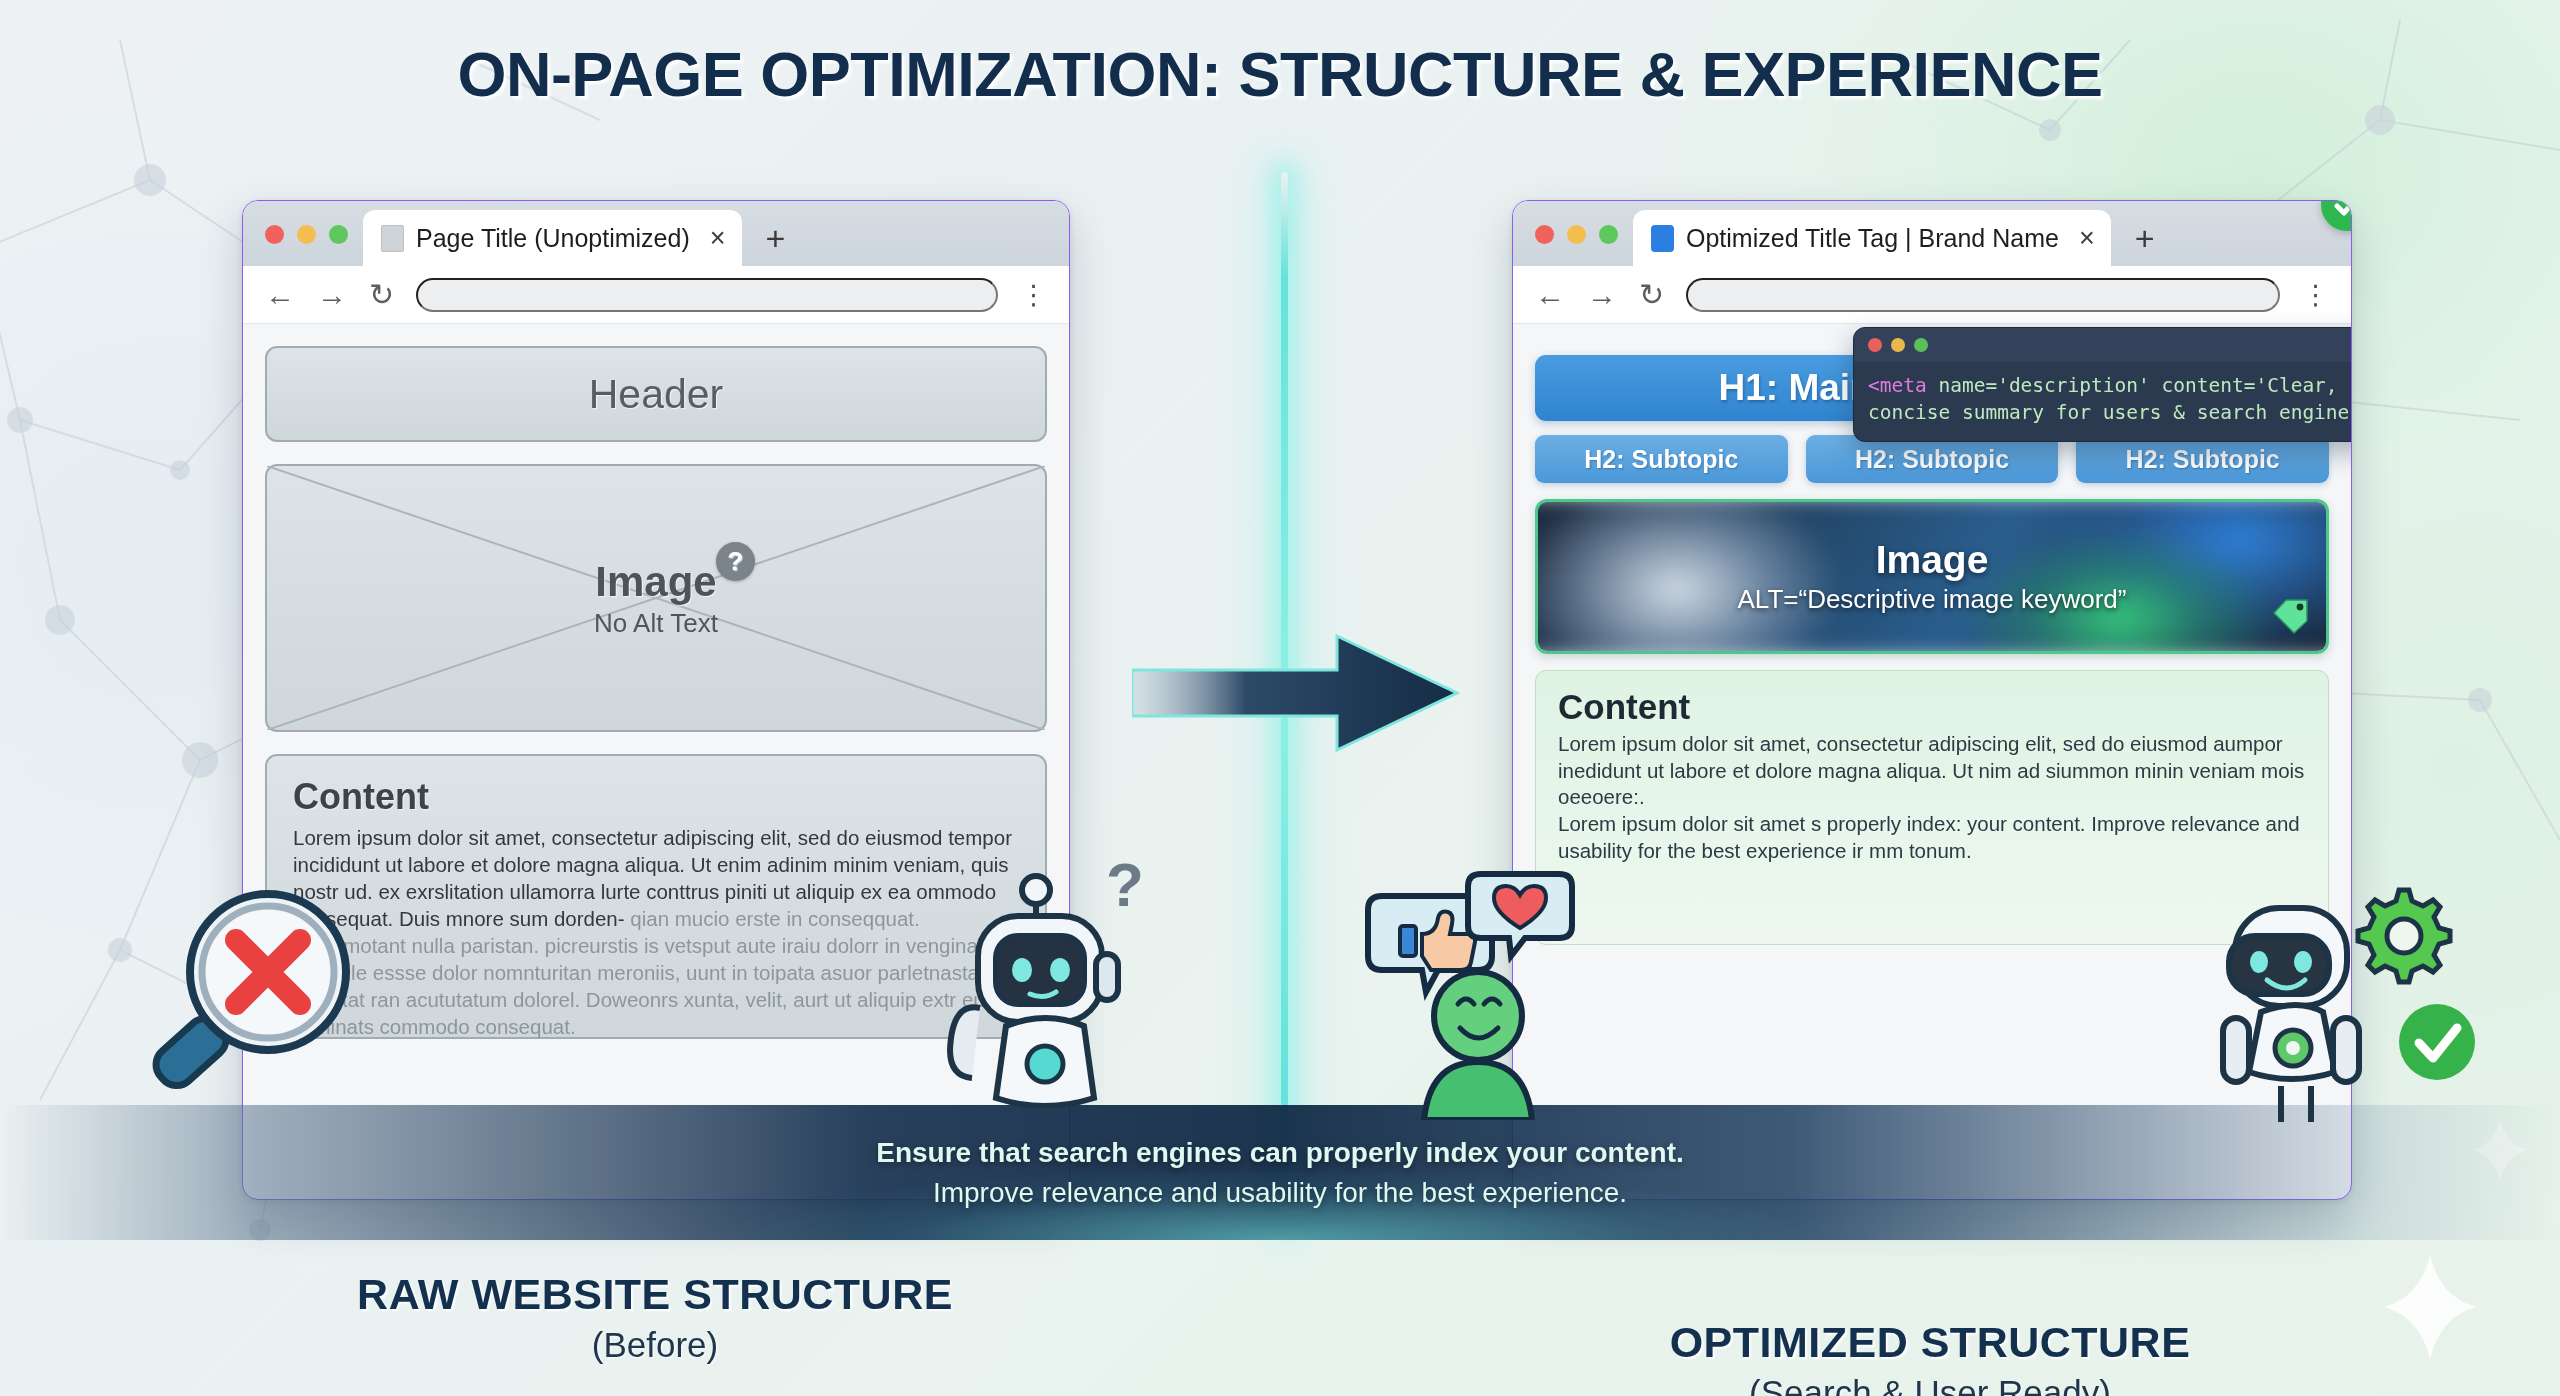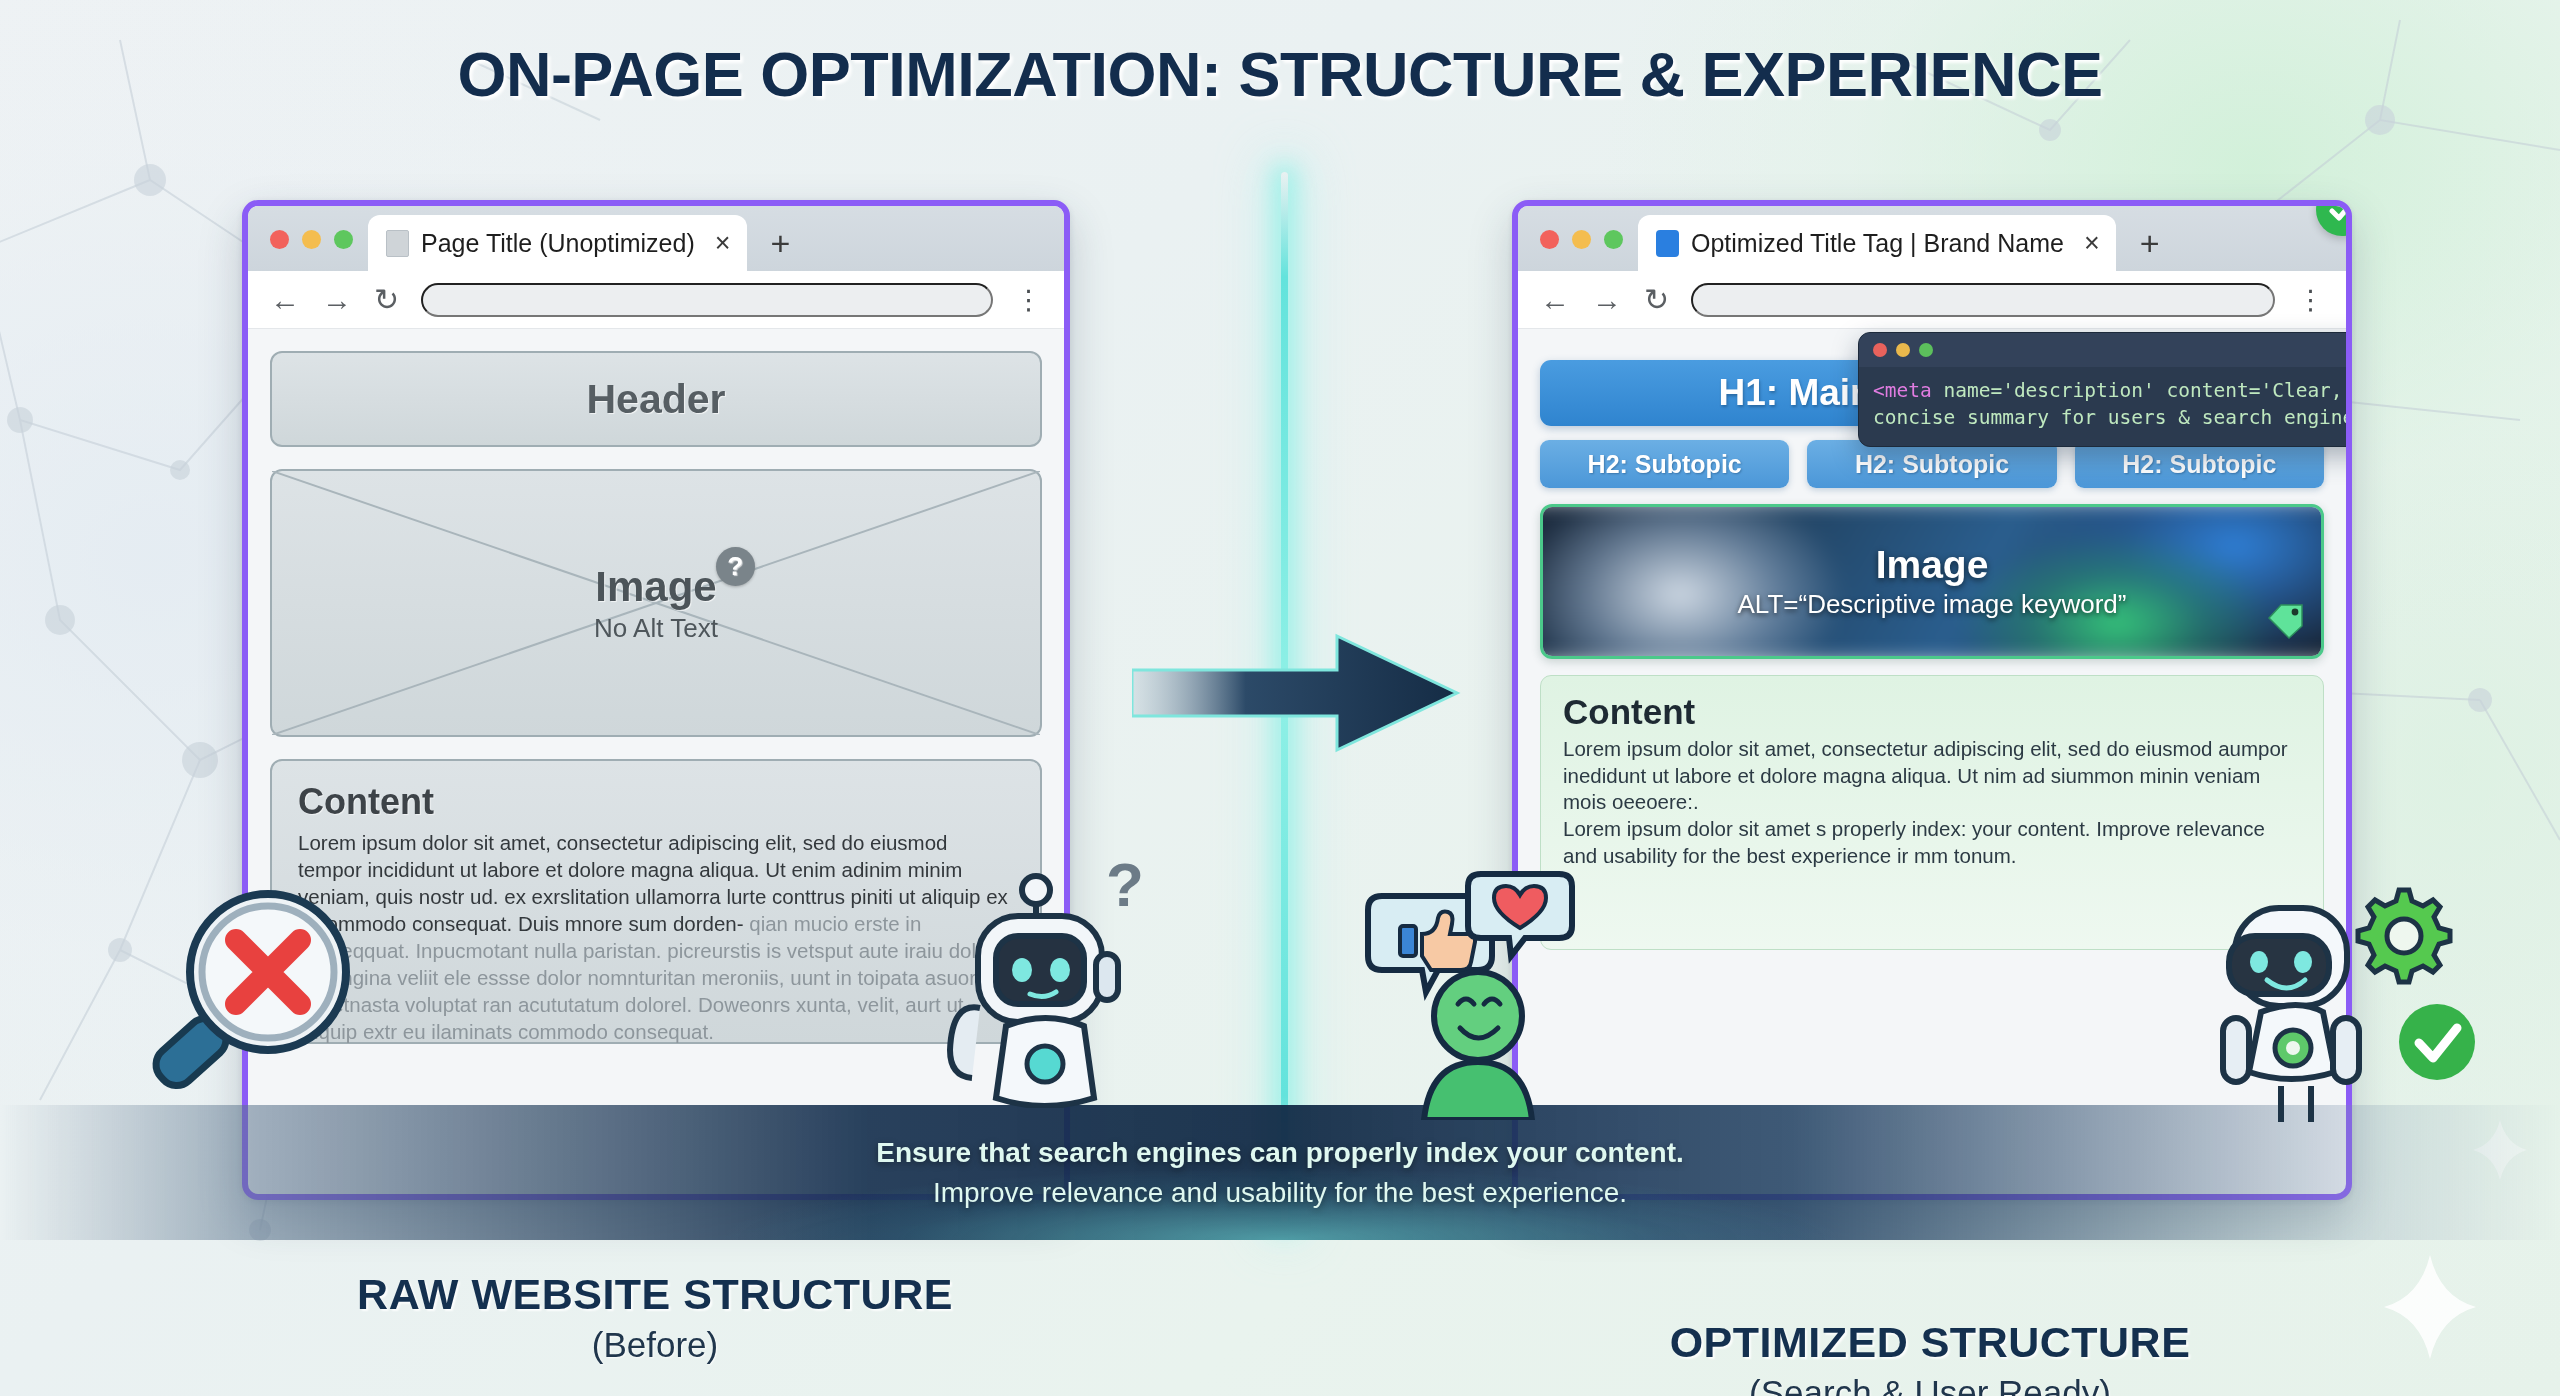--- a/index.html
+++ b/index.html
@@ -33,21 +33,21 @@
   }
   .arrow-wrap { position:absolute; left:1132px; top:608px; width:330px; height:170px; }
 
   
   .browser {
     position:absolute;
     border-radius:16px;
     background:#f4f6f8;
     box-shadow:0 18px 44px rgba(40,60,80,0.22), 0 2px 6px rgba(40,60,80,0.12);
     overflow:hidden;
-    border:6px solid #8b5cf6;
+    border:1px solid #8b5cf6;
   }
   .browser.left  { left:242px;  top:200px; width:828px; height:1000px; }
   .browser.right { left:1512px; top:200px; width:840px; height:1000px; }
 
   .tabbar {
     height:65px; position:relative;
     background:linear-gradient(to bottom,#d6dde3,#cdd5dc);
     display:flex; align-items:flex-end; padding-left:20px;
   }
   .dots { position:absolute; left:22px; top:24px; display:flex; gap:13px; }
@@ -78,21 +78,21 @@
 
   .viewport { position:relative; padding:22px; }
 
   
   .wf-block {
     background:linear-gradient(to bottom,#dde3e6,#cfd7da);
     border:2px solid #9fadb3; border-radius:12px;
   }
   .wf-header {
     height:96px; display:flex; align-items:center; justify-content:center;
-    font-size:41px; font-weight:bold; color:#565e63;
+    font-size:41px; font-weight:normal; color:#565e63;
     text-shadow:1px 1px 1px rgba(255,255,255,0.7);
   }
   .wf-image {
     margin-top:22px; height:268px; position:relative;
     display:flex; flex-direction:column; align-items:center; justify-content:center;
   }
   .wf-image svg { position:absolute; inset:0; width:100%; height:100%; }
   .wf-image-label {
     font-size:42px; font-weight:bold; color:#4c5459; position:relative; z-index:2;
     text-shadow:1px 1px 1px rgba(255,255,255,0.7);

